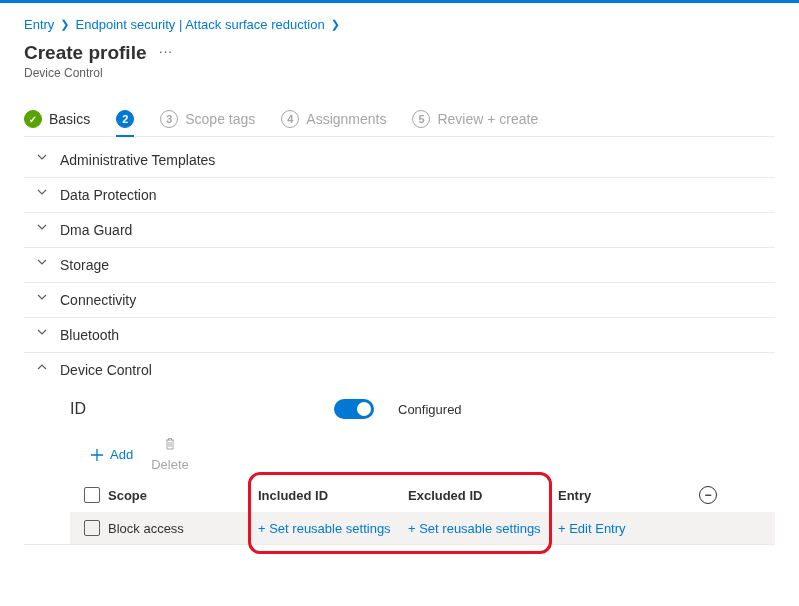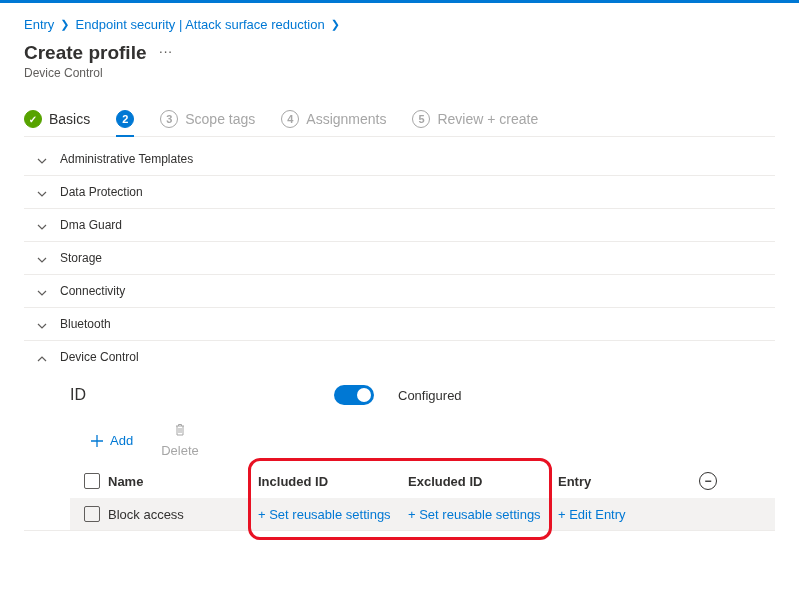--- a/index.html
+++ b/index.html
@@ -31,33 +31,33 @@
   .wstep.done { color: #323130; }
   .wstep.active { color: #323130; font-weight: 600; }
   .wstep.active::after { content: ""; position: absolute; left: 0; right: 0; bottom: -1px; height: 2px; background: #0078d4; }
   .badge { width: 18px; height: 18px; border-radius: 50%; display: inline-flex; align-items: center; justify-content: center; font-size: 11px; font-weight: 600; border: 1px solid #a6a6a6; color: #a6a6a6; background: #fff; }
   .wstep.active .badge { background: #0078d4; color: #fff; border-color: #0078d4; }
   .badge.check { background: #57a300; border-color: #57a300; color: #fff; font-size: 10px; }
 
   
   .sections { margin-top: 6px; }
   .sect { border-bottom: 1px solid #edebe9; }
-  .sect-head { display: flex; align-items: flex-end; gap: 12px; padding: 9px 12px; font-size: 12px; cursor: pointer; }
+  .sect-head { display: flex; align-items: flex-start; gap: 12px; padding: 9px 12px; font-size: 14px; cursor: pointer; }
   .chevron { width: 12px; display: inline-flex; justify-content: center; color: #605e5c; }
   .chevron svg { width: 10px; height: 10px; }
 
   
   .dc-body { padding: 4px 0 0 46px; }
   .dc-row1 { display: flex; align-items: center; gap: 24px; margin: 8px 0 18px; }
   .dc-label { font-size: 16px; color: #323130; width: 240px; }
   .toggle { width: 40px; height: 20px; border-radius: 10px; background: #0078d4; position: relative; }
   .toggle::after { content: ""; position: absolute; width: 14px; height: 14px; border-radius: 50%; background: #fff; top: 3px; right: 3px; }
   .toggle-label { font-size: 13px; }
 
-  .add-del { display: flex; align-items: center; gap: 28px; margin-left: 20px; margin-bottom: 8px; }
+  .add-del { display: flex; align-items: center; gap: 18px; margin-left: 20px; margin-bottom: 8px; }
   .abtn { display: inline-flex; align-items: center; gap: 6px; color: #0078d4; font-size: 13px; cursor: pointer; }
   .abtn.disabled { color: #a6a6a6; cursor: default; flex-direction: column; }
   .abtn svg { width: 14px; height: 14px; }
 
   
   .table-wrap { position: relative; }
   .table { width: 100%; }
   .thead, .trow { display: grid; grid-template-columns: 38px 150px 150px 150px 130px 40px; align-items: center; }
   .thead { font-weight: 600; font-size: 13px; padding: 6px 0; }
   .trow { background: #f3f2f1; padding: 8px 0; margin-top: 2px; }
@@ -202,21 +202,21 @@
             <span>Delete</span>
           </span>
         </div>
 
         <div class="table-wrap">
           <div class="table">
             <div class="thead">
               <div>
                   <div class="chk"></div>
                 </div>
-              <div>Name</div>
+              <div>Scope</div>
               <div>Included ID</div>
               <div>Excluded ID</div>
               <div>Entry</div>
               <div style="text-align:center;"><span class="rm-icon">−</span></div>
             </div>
             <div class="trow">
               <div>
                   <div class="chk"></div>
                 </div>
               <div>Block access</div>

